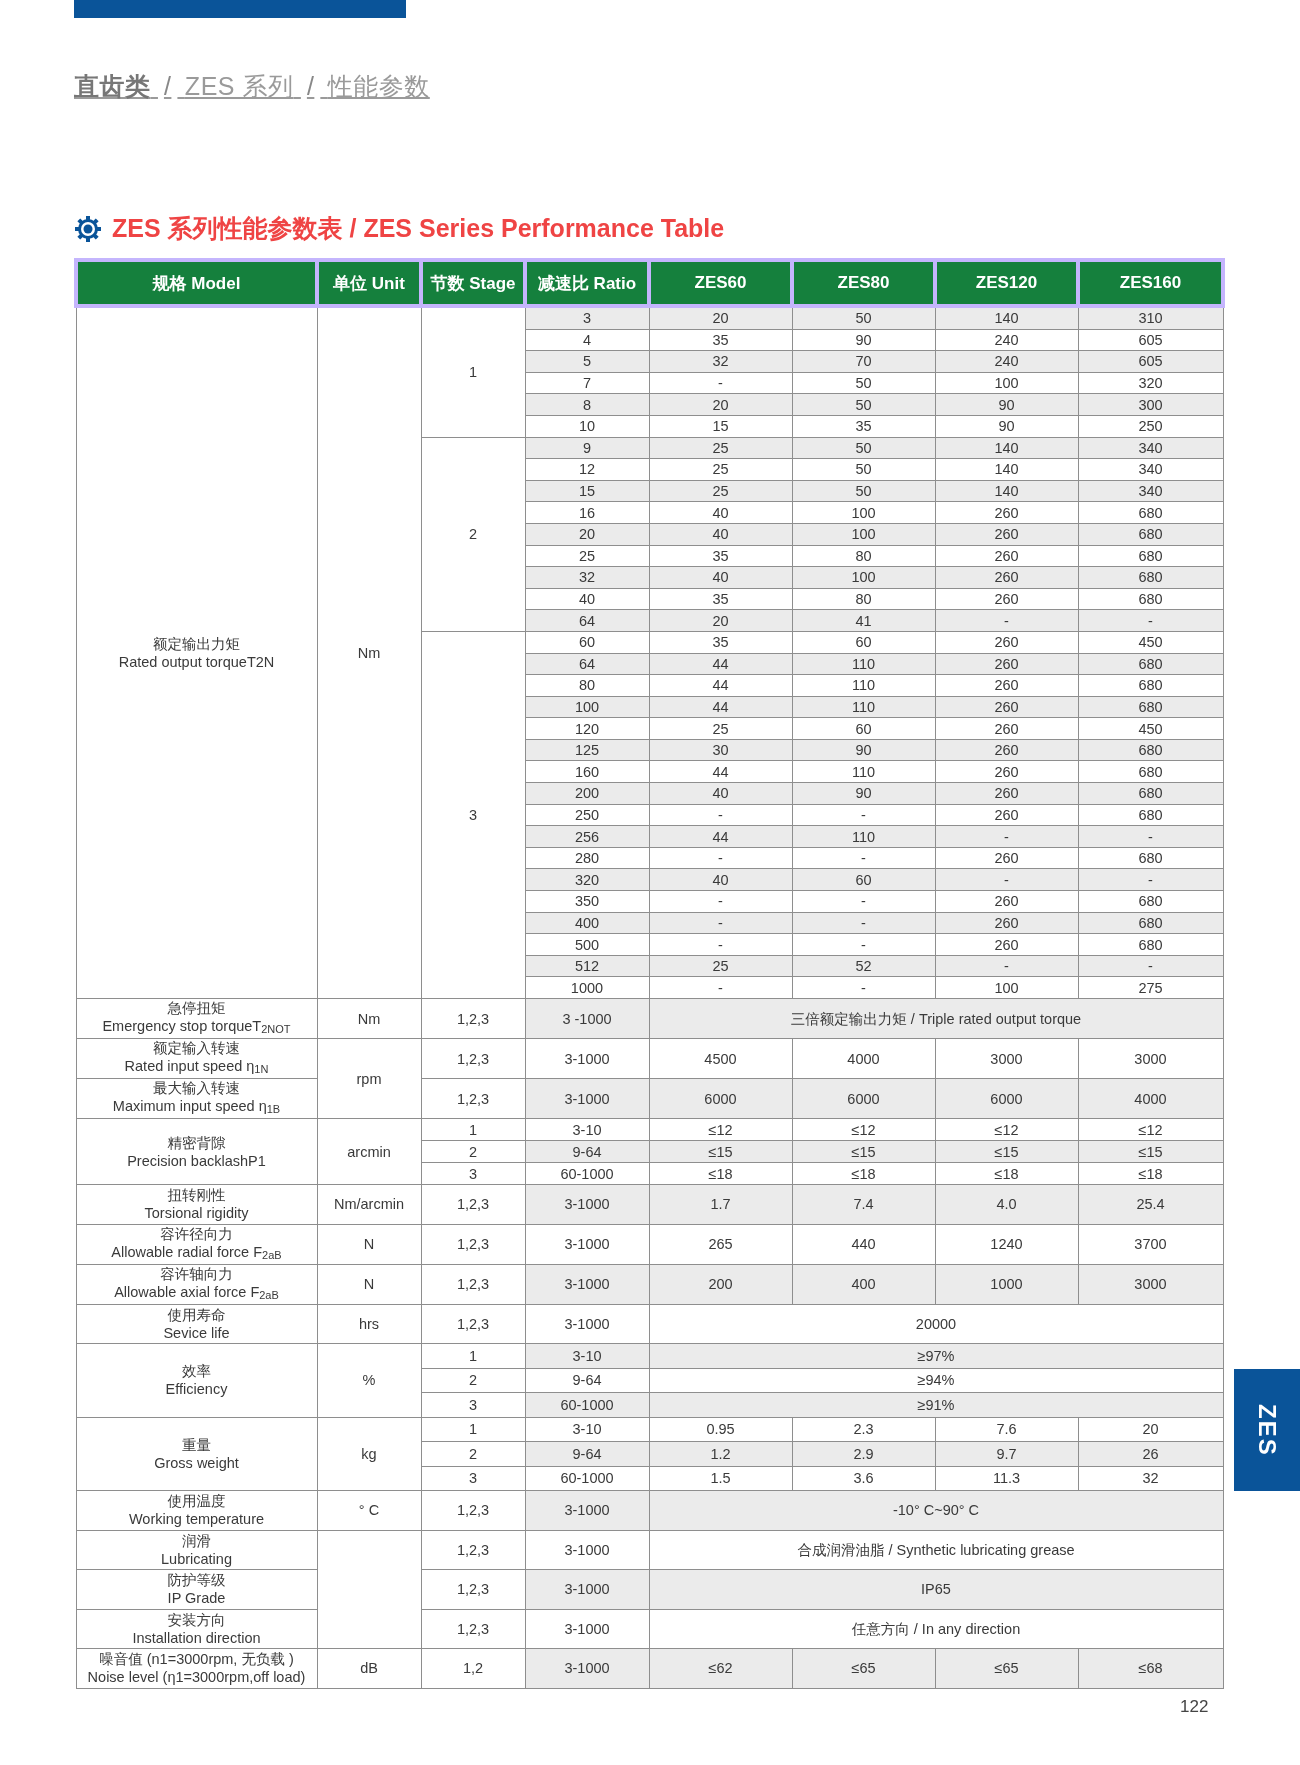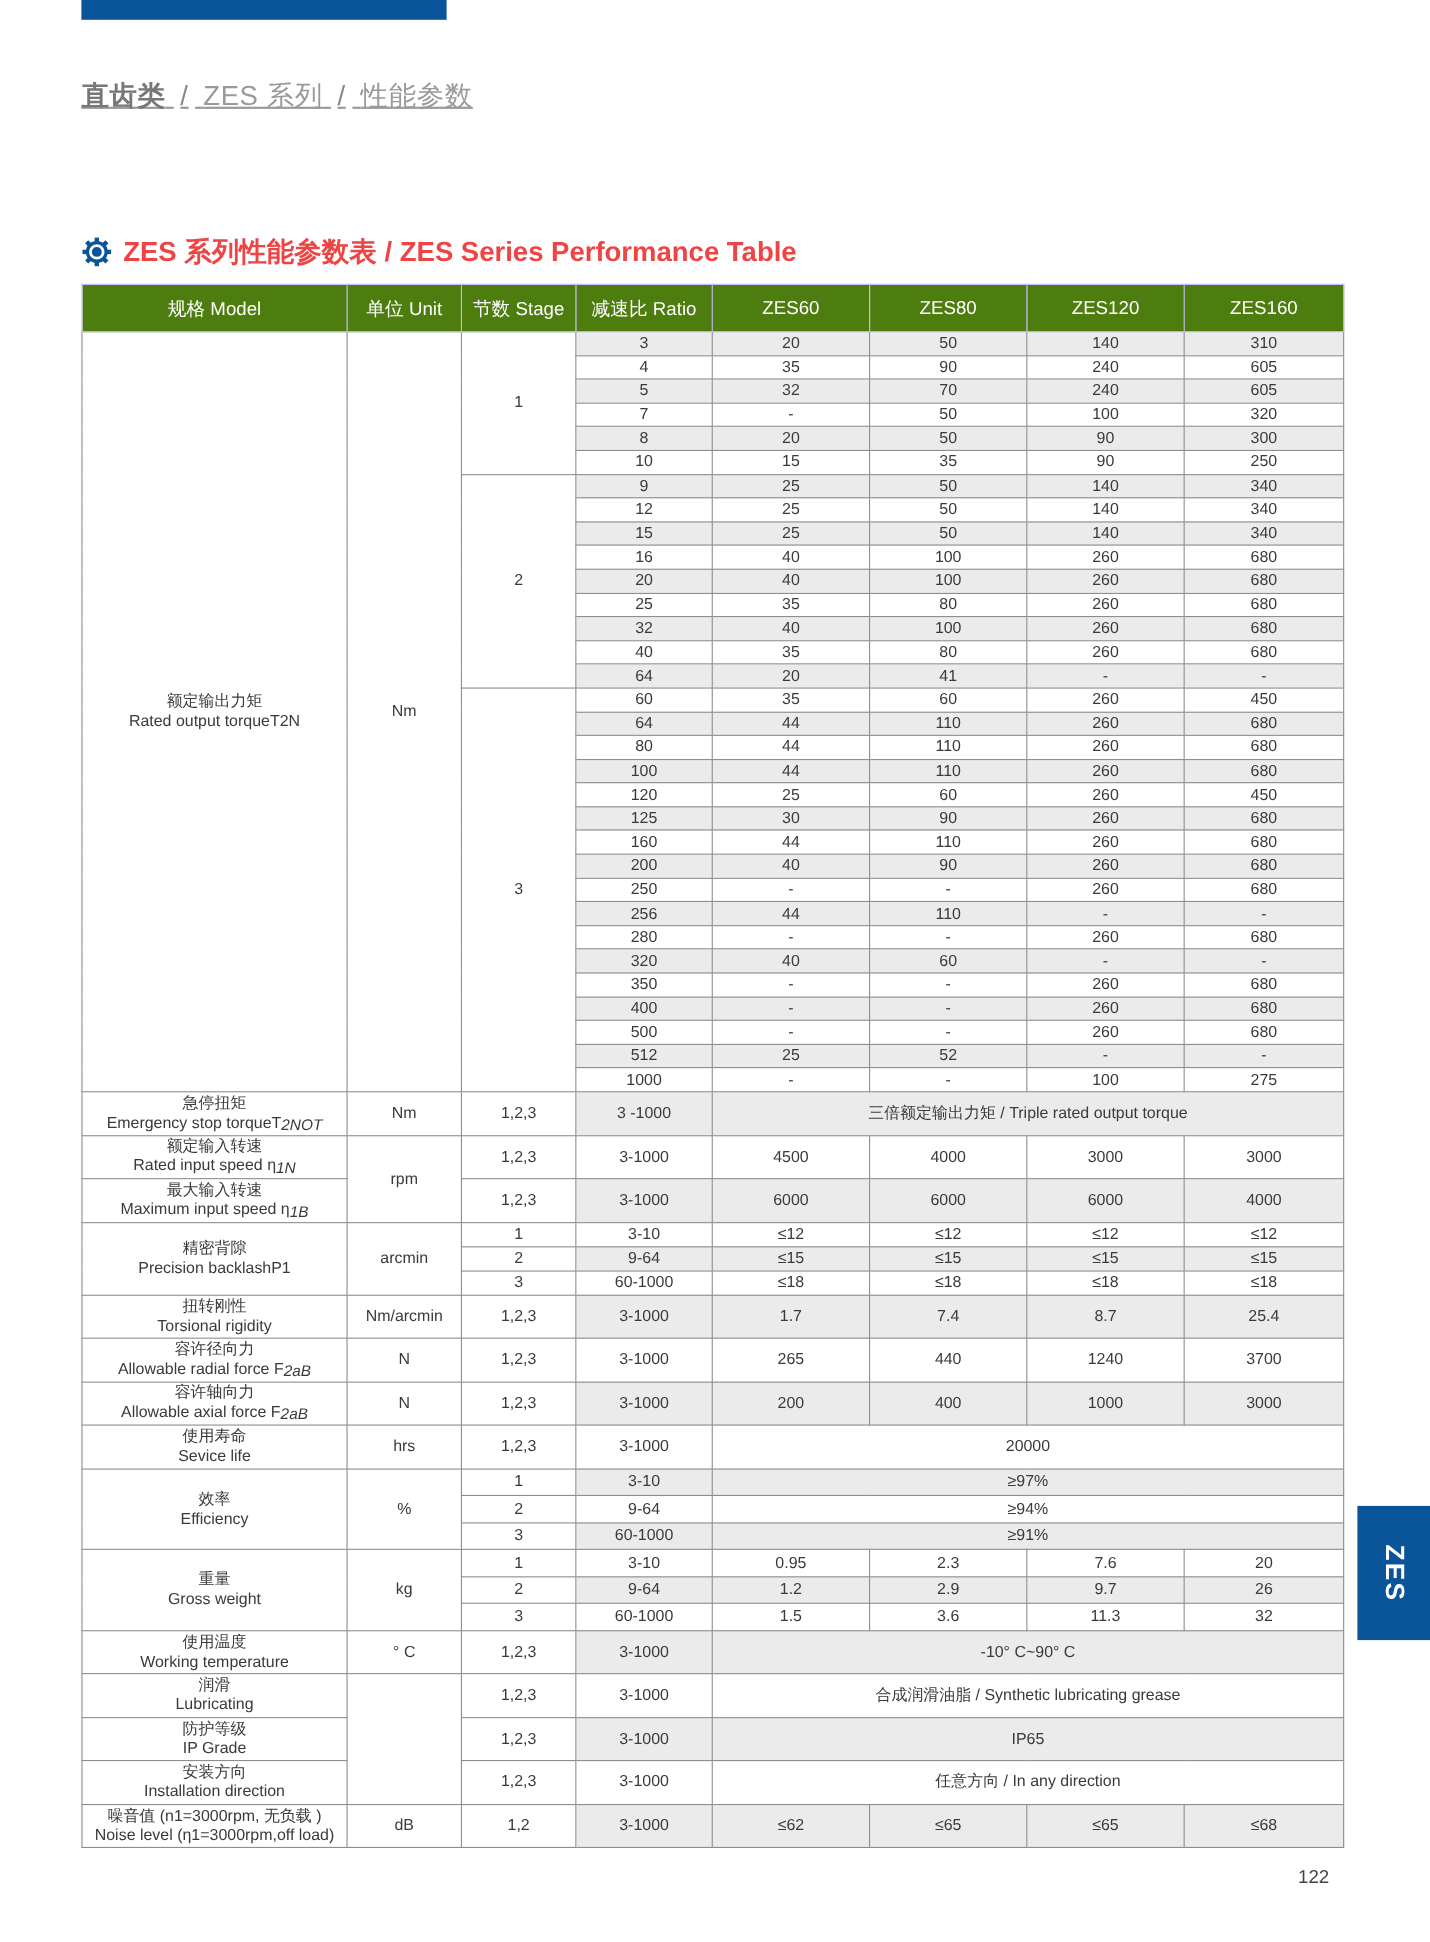--- a/index.html
+++ b/index.html
@@ -7,29 +7,29 @@
          font-family: "Liberation Sans", "DejaVu Sans", sans-serif; color: #333; }
   .top-bar { position: absolute; left: 74px; top: 0; width: 332px; height: 18px; background: #0a5499; }
   .breadcrumb { position: absolute; left: 74px; top: 70px; font-size: 25px; color: #9a9a9a; letter-spacing: 0.5px; text-decoration: underline; }
   .breadcrumb .bc-strong { color: #777; font-weight: bold; }
   .breadcrumb .bc-sep { color: #888; margin: 0 6px; }
   .section-title { position: absolute; left: 74px; top: 212px; display: flex; align-items: center; gap: 10px;
                    font-size: 25px; font-weight: bold; color: #ef4444; }
   .gear-icon { width: 28px; height: 28px; display: inline-block; }
   table.perf { position: absolute; left: 74px; top: 258px; width: 1147px; border-collapse: collapse;
                table-layout: fixed; font-size: 14.5px; color: #3a3a3a; }
-  table.perf th { background: #4d7c0f; color: #fff; font-weight: normal; font-size: 17px; height: 42px;
-                  border: 1px solid #c4b5fd; padding: 0; }
+  table.perf th { background: #15803d; color: #fff; font-weight: bold; font-size: 17px; height: 42px;
+                  border: 4px solid #c4b5fd; padding: 0; }
   table.perf td { border: 1px solid #8e8e8e; text-align: center; padding: 0; height: 20.6px; line-height: 16px; }
   table.perf td.sh { background: #ebebeb; }
   table.perf td.lbl { font-size: 14.5px; line-height: 18px; }
   table.perf tr.tall td { height: 38.5px; }
   table.perf tr.mid td { height: 23.5px; }
   table.perf tr.bk td { height: 21px; }
-  sub { font-size: 14px; vertical-align: -2px; font-style: italic; }
+  sub { font-size: 11px; vertical-align: -2px; }
   .side-tab { position: absolute; left: 1234px; top: 1369px; width: 66px; height: 122px; background: #0a5499;
               color: #fff; display: flex; align-items: center; justify-content: center; }
   .side-tab span { writing-mode: vertical-rl; font-size: 24px; letter-spacing: 2px; font-weight: bold; }
   .page-number { position: absolute; left: 1180px; top: 1697px; font-size: 17px; color: #444; width: 40px; text-align: left; }
 </style>
 </head>
 <body>
 
 <div class="top-bar"></div>
 
@@ -385,21 +385,21 @@
       <tr class="tall">
         <td rowspan="1" class="lbl">
           <div>扭转刚性</div>
           <div><span>Torsional rigidity</span></div>
         </td>
         <td rowspan="1">Nm/arcmin</td>
         <td>1,2,3</td>
         <td class="sh">3-1000</td>
         <td class="sh">1.7</td>
         <td class="sh">7.4</td>
-        <td class="sh">8.7</td>
+        <td class="sh">4.0</td>
         <td class="sh">25.4</td>
       </tr>
       <tr class="tall">
         <td rowspan="1" class="lbl">
           <div>容许径向力</div>
           <div><span>Allowable radial force F</span><sub>2aB</sub></div>
         </td>
         <td rowspan="1">N</td>
         <td>1,2,3</td>
         <td>3-1000</td>

